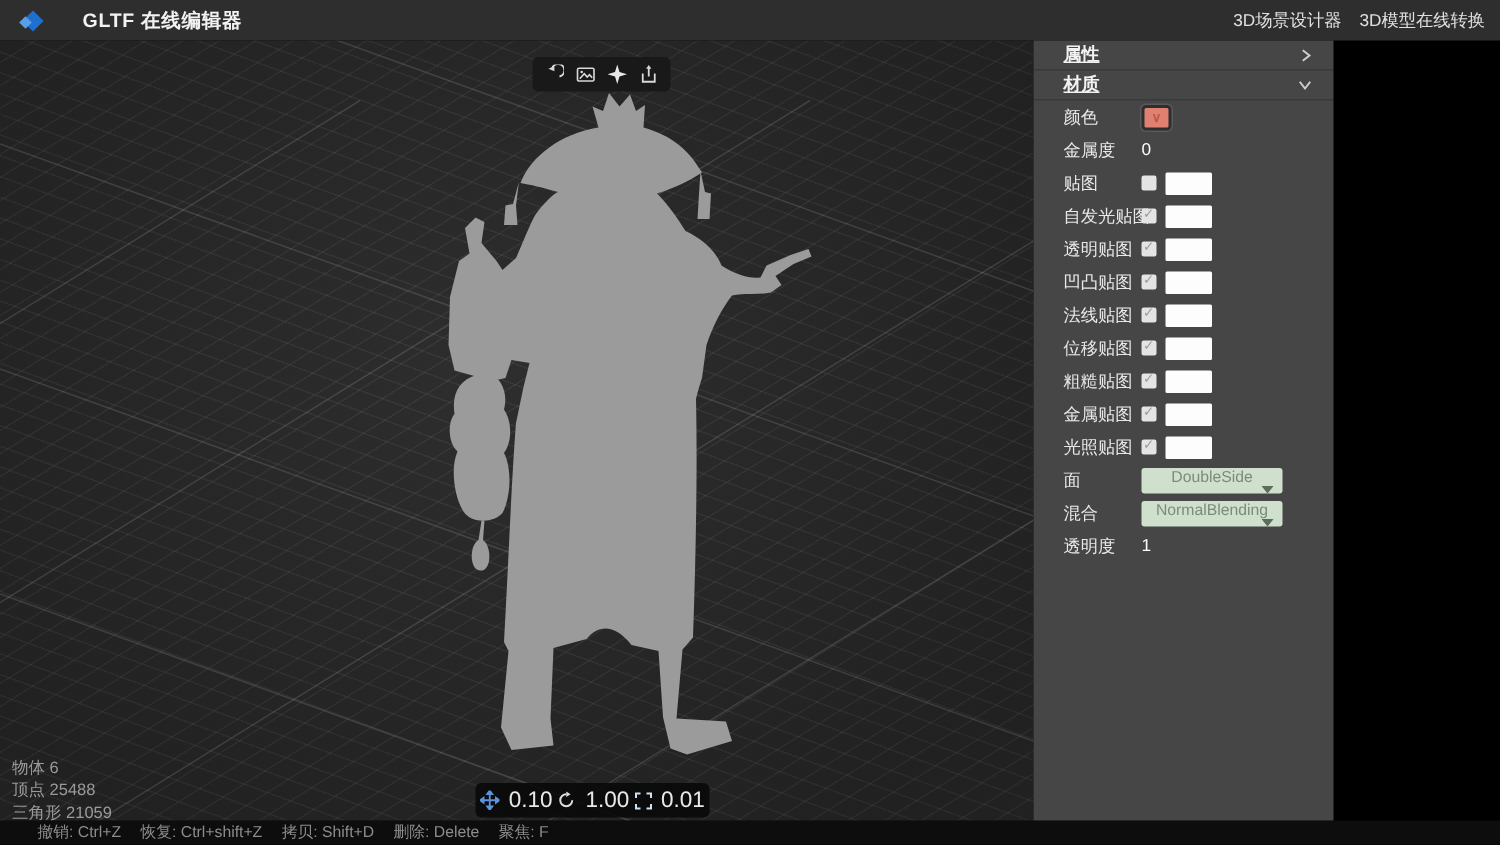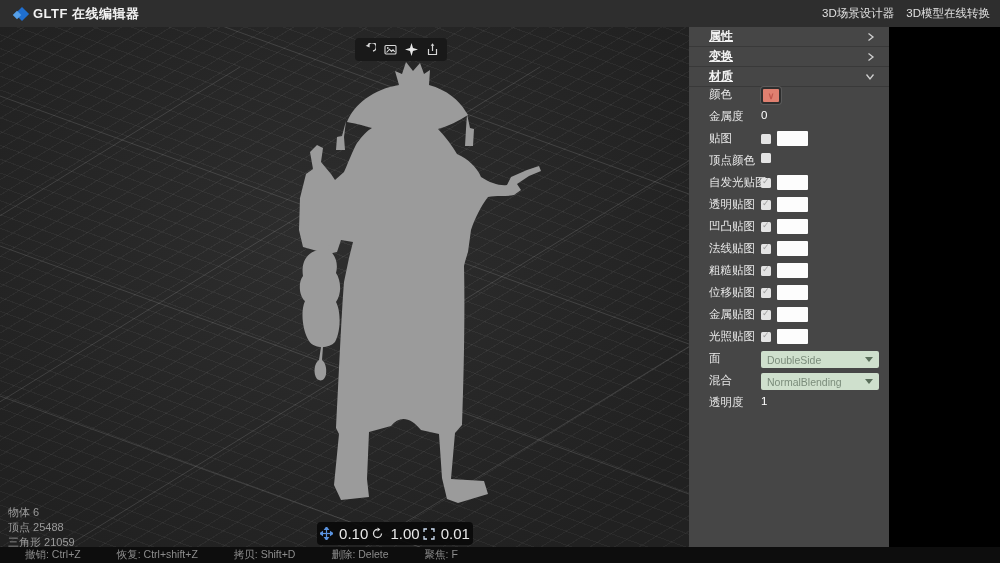--- a/index.html
+++ b/index.html
@@ -2,21 +2,21 @@
 <html><head>
 <meta charset="utf-8">
 <style>
   * { margin:0; padding:0; box-sizing:border-box; }
   html,body { width:1000px; height:563px; overflow:hidden; background:#000;
     font-family:"Liberation Sans", sans-serif; }
 
   
   .topbar { position:relative; width:1000px; height:27px; background:#2e2e2e;
     display:flex; align-items:center; }
-  .logo { display:flex; align-items:center; gap:3px; padding-left:14px; }
+  .logo { display:flex; align-items:center; gap:25px; padding-left:14px; }
   .logo-ico { position:relative; width:16px; height:16px; }
   .logo-ico .d1 { position:absolute; left:3px; top:3px; width:10px; height:10px;
     background:#1f6fd0; transform:rotate(45deg); }
   .logo-ico .d2 { position:absolute; left:0px; top:6px; width:6px; height:6px;
     background:#57a0e8; transform:rotate(45deg); }
   .logo-title { color:#f2f2f2; font-size:13px; font-weight:bold; letter-spacing:.5px; }
   .topnav { margin-left:auto; display:flex; gap:12px; padding-right:10px; }
   .topnav span { color:#e0e0e0; font-size:11.5px; cursor:pointer; }
 
   
@@ -58,42 +58,42 @@
   .vp-scrollbar { position:absolute; left:795px; top:256px; width:4px; height:48px;
     background:#8a8a8a; border-radius:2px; }
 
   
   .sidebar { position:relative; width:200px; height:520px; background:#464646;
     color:#e8e8e8; }
   .shead { height:20px; display:flex; align-items:center; padding:0 14px 0 20px;
     font-size:12px; font-weight:bold; color:#f2f2f2;
     border-bottom:1px solid rgba(0,0,0,.18); cursor:pointer;text-decoration:underline; }
   .shead .chev { margin-left:auto; display:flex; }
-  .srow { position:relative; height:22px; display:flex; align-items:flex-start;
+  .srow { position:relative; height:22px; display:flex; align-items:center;
     padding-left:20px; font-size:11.5px; }
   .ctl { position:absolute; left:72px; display:flex; align-items:center; gap:6px; }
   .val { color:#fff; }
   .swatch { width:20px; height:17px; background:#e08070; border:2px solid #2e2e2e;
     border-radius:3px; color:#bf564c; font-size:9px; font-weight:bold;
     display:flex; align-items:center; justify-content:center; cursor:pointer;
     box-shadow:0 0 0 1px #5a5a5a; }
   .cb { width:10px; height:10px; background:#e4e4e4; border-radius:1.5px;
     position:relative; cursor:pointer; }
   .cb.checked::after { content:"✓"; position:absolute; left:1px; top:-2px;
     font-size:9px; color:#9e9e9e; }
   .slot { width:31px; height:15px; background:#fdfdfd; border-radius:1px; cursor:pointer; }
-  .dd { width:118px; height:17px; background:#cfe0cd; border-radius:2px;
+  .dd { width:94px; height:17px; background:#cfe0cd; border-radius:2px;
     display:flex; align-items:center; padding:0 6px; font-size:10.5px;
-    color:#7b8c7b; cursor:pointer; }
+    color:#7b8c7b; cursor:pointer;flex-direction:column; }
   .dd .arrow { margin-left:auto; width:0; height:0; border-left:4px solid transparent;
     border-right:4px solid transparent; border-top:5px solid #5a6e5a; }
 
   
   .bottombar { width:1000px; height:16px; background:#0d0d0d; display:flex;
-    align-items:center; gap:36px; padding-left:25px; color:#8c8c8c; font-size:10.5px; }
+    align-items:center; gap:13px; padding-left:25px; color:#8c8c8c; font-size:10.5px; }
 </style>
 </head>
 <body>
 
 <div class="topbar">
   <div class="logo">
     <div class="logo-ico">
         <div class="d1"></div>
         <div class="d2"></div>
       </div>
@@ -248,28 +248,20 @@
   <div class="sidebar">
     <div class="shead">
       <span>属性</span>
       <span class="chev">
           <svg width="9" height="10" viewBox="0 0 9 10">
             <polyline points="2.5,1.5 7,5 2.5,8.5" fill="none" stroke="#cfcfcf" stroke-width="1.3"></polyline>
           </svg>
         </span>
     </div>
     <div class="shead">
-      <span>变换</span>
-      <span class="chev">
-          <svg width="9" height="10" viewBox="0 0 9 10">
-            <polyline points="2.5,1.5 7,5 2.5,8.5" fill="none" stroke="#cfcfcf" stroke-width="1.3"></polyline>
-          </svg>
-        </span>
-    </div>
-    <div class="shead">
       <span>材质</span>
       <span class="chev">
           <svg width="10" height="9" viewBox="0 0 10 9">
             <polyline points="1.5,2.5 5,7 8.5,2.5" fill="none" stroke="#cfcfcf" stroke-width="1.3"></polyline>
           </svg>
         </span>
     </div>
 
     <div class="srow">
       <span>颜色</span>
@@ -282,26 +274,20 @@
       <span class="ctl val">0</span>
     </div>
     <div class="srow">
       <span>贴图</span>
       <span class="ctl">
           <span class="cb"></span>
           <span class="slot"></span>
         </span>
     </div>
     <div class="srow">
-      <span>顶点颜色</span>
-      <span class="ctl">
-          <span class="cb"></span>
-        </span>
-    </div>
-    <div class="srow">
       <span>自发光贴图</span>
       <span class="ctl">
           <span class="cb checked"></span>
           <span class="slot"></span>
         </span>
     </div>
     <div class="srow">
       <span>透明贴图</span>
       <span class="ctl">
           <span class="cb checked"></span>
@@ -316,28 +302,28 @@
         </span>
     </div>
     <div class="srow">
       <span>法线贴图</span>
       <span class="ctl">
           <span class="cb checked"></span>
           <span class="slot"></span>
         </span>
     </div>
     <div class="srow">
+      <span>位移贴图</span>
+      <span class="ctl">
+          <span class="cb checked"></span>
+          <span class="slot"></span>
+        </span>
+    </div>
+    <div class="srow">
       <span>粗糙贴图</span>
-      <span class="ctl">
-          <span class="cb checked"></span>
-          <span class="slot"></span>
-        </span>
-    </div>
-    <div class="srow">
-      <span>位移贴图</span>
       <span class="ctl">
           <span class="cb checked"></span>
           <span class="slot"></span>
         </span>
     </div>
     <div class="srow">
       <span>金属贴图</span>
       <span class="ctl">
           <span class="cb checked"></span>
           <span class="slot"></span>

